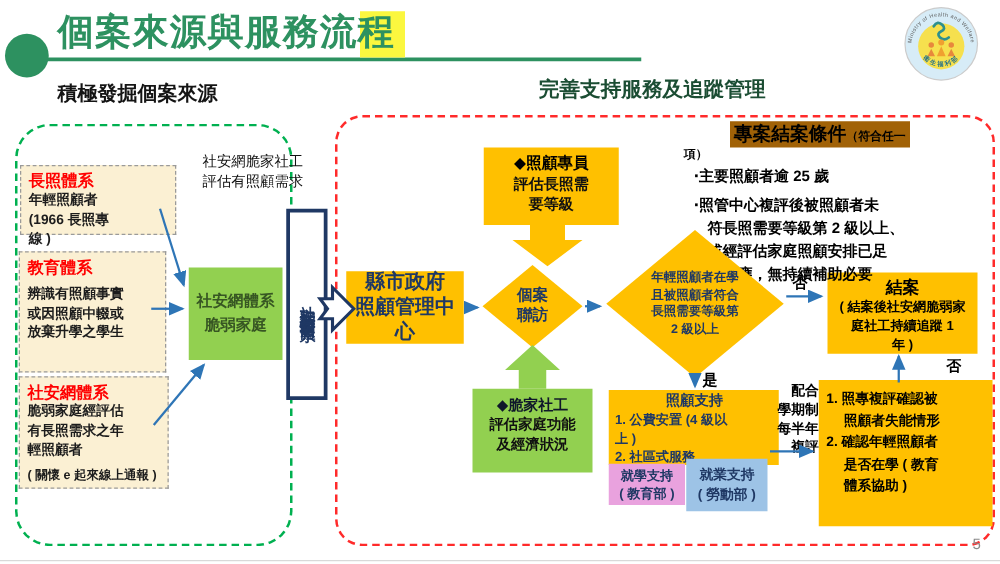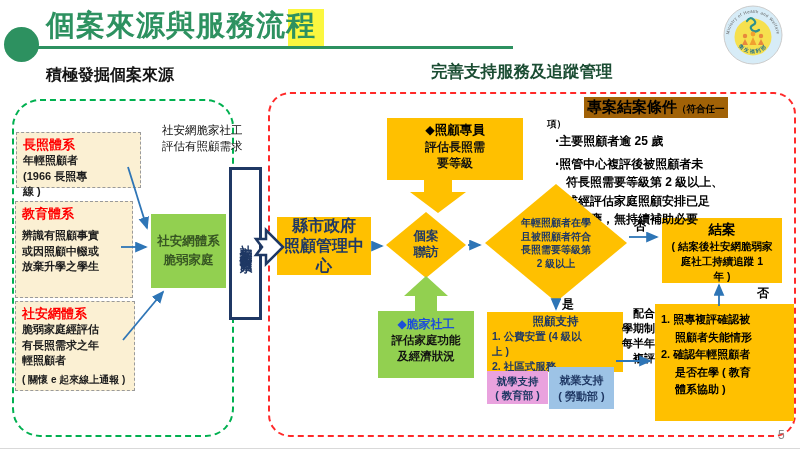--- a/index.html
+++ b/index.html
@@ -40,25 +40,25 @@
   #bridge-label{left:162px;top:122px;width:126px;z-index:2;}
   #bridge-label div{font-size:11.5px;color:#111;line-height:16px;}
   #vertical-box{left:229px;top:167px;width:27px;height:147px;background:#fff;border:3px solid #1f3864;z-index:3;
                 display:flex;align-items:center;justify-content:center;}
   #vertical-box span{writing-mode:vertical-rl;font-size:12.5px;font-weight:bold;color:#1f3864;letter-spacing:2px;}
 
   
   .proc{background:#ffc000;z-index:2;}
   #care-center{left:277px;top:217px;width:94px;height:58px;display:flex;flex-direction:column;justify-content:center;text-align:center;}
   #care-center div{font-size:16px;font-weight:bold;color:#1f3864;line-height:20px;}
-  #specialist{left:387px;top:118px;width:136px;height:58px;text-align:center;padding-top:4px;}
+  #specialist{left:387px;top:118px;width:108px;height:58px;text-align:center;padding-top:4px;}
   #specialist .t{font-size:12.5px;font-weight:bold;color:#000;line-height:17px;}
   #specialist .l{font-size:12px;font-weight:bold;color:#111;line-height:16px;}
   #worker{left:378px;top:311px;width:96px;height:62px;background:#92d050;text-align:center;padding-top:5px;z-index:2;}
-  #worker .t{font-size:12px;font-weight:bold;color:#1d4ed8;line-height:16px;}
+  #worker .t{font-size:12px;font-weight:bold;color:#0f172a;line-height:16px;}
   #worker .l{font-size:11.5px;font-weight:bold;color:#111;line-height:16px;}
 
   .diamond-label{z-index:4;text-align:center;color:#1f3864;font-weight:bold;}
   #visit-label{left:396px;top:228px;width:60px;font-size:12.5px;line-height:16px;}
   #diamond-label{left:494px;top:216px;width:124px;font-size:10px;line-height:13.5px;}
 
   #close-box{left:662px;top:218px;width:120px;height:63px;text-align:center;padding-top:2px;overflow:visible;}
   #close-box .t{font-size:13.5px;font-weight:bold;color:#000;line-height:19px;}
   #close-box .l{font-size:10.5px;font-weight:bold;color:#000;line-height:15px;}
 

